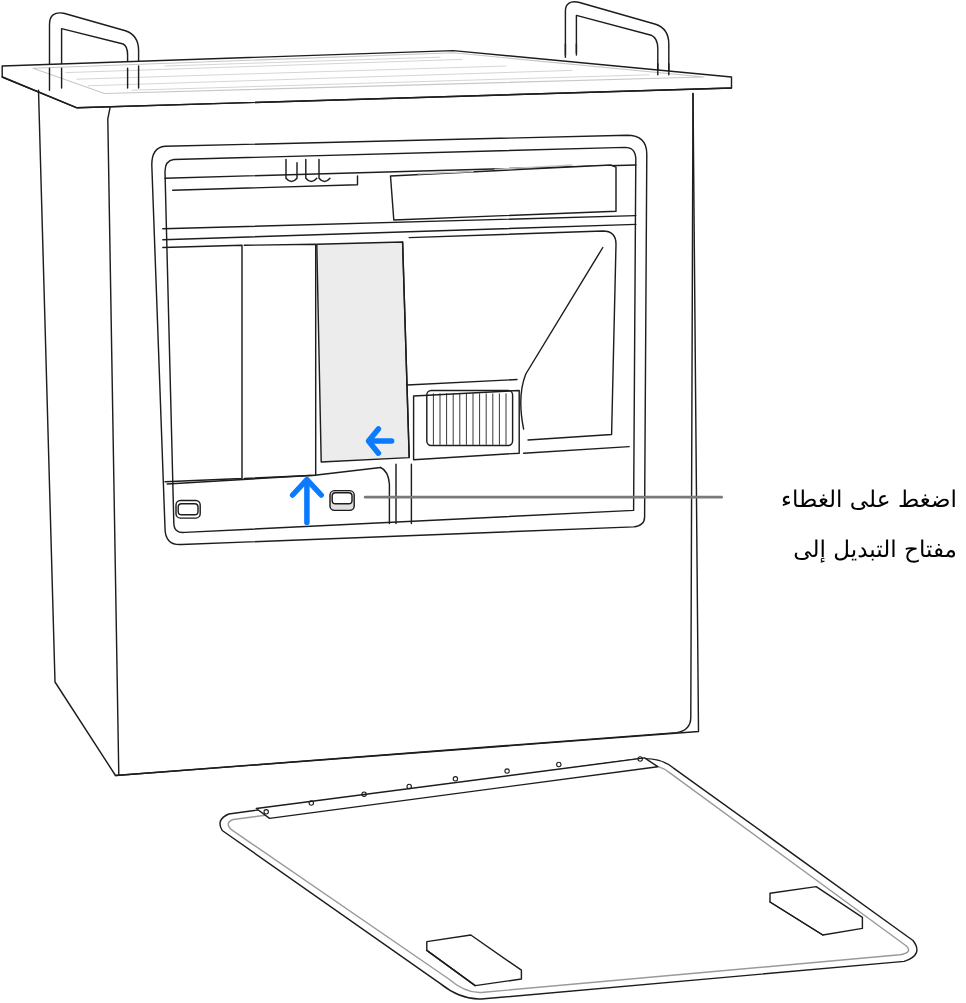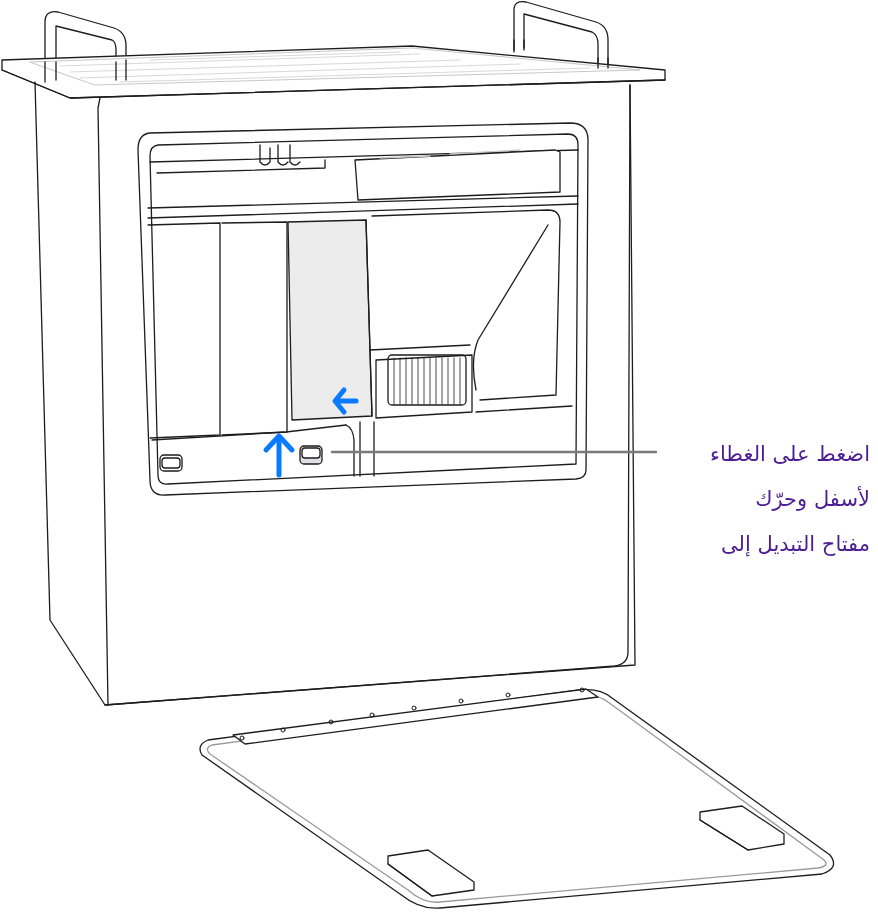--- a/index.html
+++ b/index.html
@@ -1,21 +1,21 @@
 <!DOCTYPE html>
 <html><head>
 <meta charset="utf-8">
 <style>
   html, body { margin: 0; padding: 0; background: #ffffff; }
   body { width: 878px; height: 912px; position: relative; overflow: hidden; font-family: "DejaVu Sans", sans-serif; }
   #art { position: absolute; left: 0; top: 0; }
   .callout {
     position: absolute; right: 8px; top: 432px; width: 220px;
     direction: rtl; text-align: right;
-    font-family: "DejaVu Sans", sans-serif; font-size: 21px; line-height: 45px; color: #4c1d95;
+    font-family: "DejaVu Sans", sans-serif; font-size: 21px; line-height: 45px; color: #000000;
   }
   .callout span { display: block; white-space: nowrap; }
 </style>
 </head>
 <body>
 
 <svg id="art" width="878" height="912" viewBox="0 0 878 912" xmlns="http://www.w3.org/2000/svg" fill="none" stroke="#1d1d1f" stroke-width="1.3" stroke-linejoin="round" stroke-linecap="round">
 
   <g>
     <path d="M45 82 L45 22 Q45 10 58 12 L114 28 Q126 32 126 46 L126 80"></path>
@@ -117,15 +117,14 @@
 
     <path d="M388 856 L428 850 L474 882 L474 890 L432 896 L388 864 Z" fill="#ffffff"></path>
     <path d="M388 864 L432 896"></path>
     <path d="M700 812 L742 806 L784 834 L784 844 L748 850 L700 820 Z" fill="#ffffff"></path>
     <path d="M700 820 L748 850"></path>
   </g>
 </svg>
 
 <div class="callout">
   <span>اضغط على الغطاء</span>
-  <span>لأسفل وحرّك</span>
   <span>مفتاح التبديل إلى</span>
 </div>
 
 </body></html>

